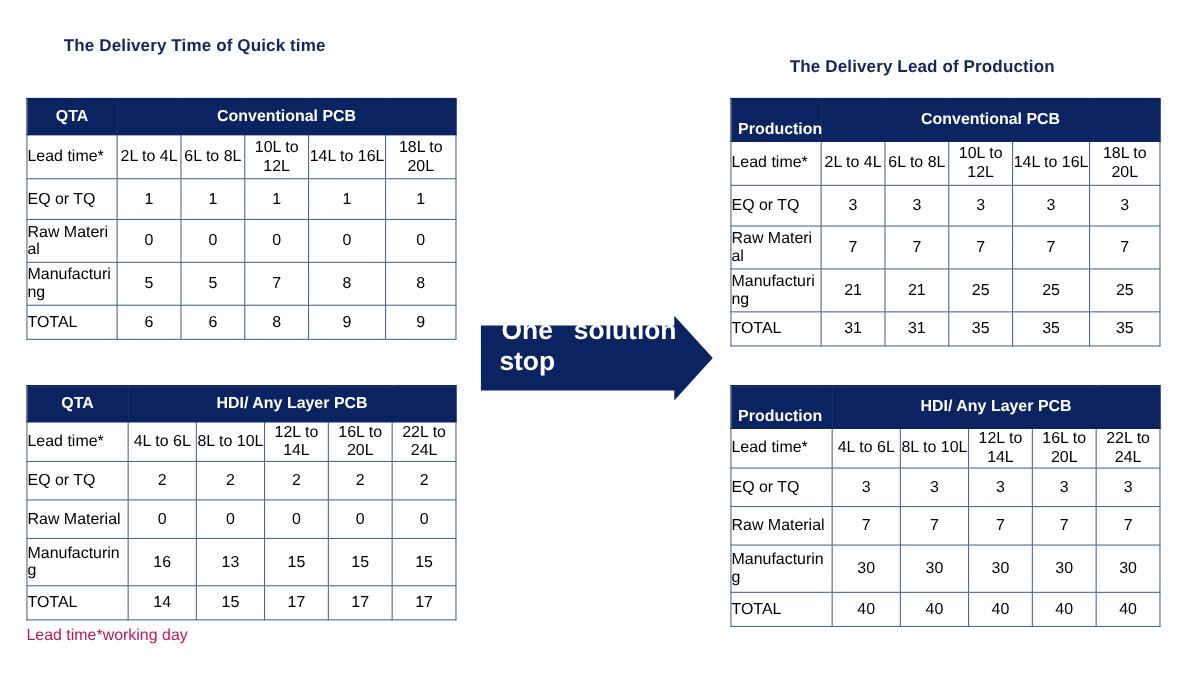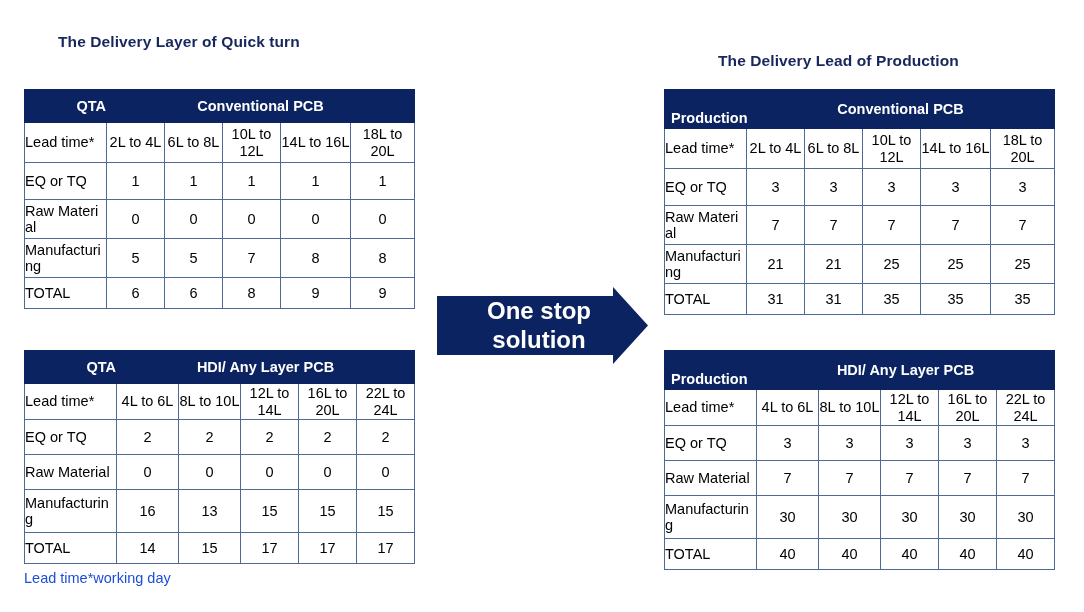--- a/index.html
+++ b/index.html
@@ -48,21 +48,21 @@
   }
   
   tr.band > th {
     background: #0b2360;
     border: 1px solid #0b2360;
     color: #ffffff;
     font-weight: bold;
     font-size: 14.5px;
     height: 32px;
   }
-  tr.band > th.band-left-center { text-align: right; margin-top: 25px; }
+  tr.band > th.band-left-center { text-align: center; margin-top: 25px; }
   tr.band > th.band-left-bottom {
     text-align: left;
     vertical-align: bottom;
     padding: 4px 0 2px 6px;
   }
   tr.band > th.band-main { text-align: center; }
 
   td.rowlabel {
     text-align: left;
     padding-left: 4px;
@@ -83,46 +83,44 @@
     height: 77px;
   }
   #arrow-banner svg { display: block; }
   #arrow-label {
     position: absolute;
     left: 437px;
     top: 287px;
     width: 178px;
     height: 77px;
     display: flex;
-    flex-direction: column;
-    align-items: center;
+    align-items: flex-start;
     justify-content: center;
     color: #ffffff;
     font-size: 24px;
     font-weight: bold;
     line-height: 1.18;
     text-align: center;
     pointer-events: none;
-    padding-left: 13px;
   }
   #arrow-label .l2 { display: block; }
 
   
   #footnote {
     left: 24px;
     top: 570px;
     font-size: 14.5px;
-    color: #1d4ed8;
+    color: #be185d;
     white-space: nowrap;
   }
 </style>
 </head>
 <body>
 
-<div class="abs section-title" id="title-quickturn">The Delivery Layer of Quick turn</div>
+<div class="abs section-title" id="title-quickturn">The Delivery Time of Quick time</div>
 
 <div class="abs section-title" id="title-production">The Delivery Lead of Production</div>
 
 <table class="dt" id="tbl-qt-conventional" style="left:24px; top:89px; width:390px;">
   <colgroup>
     <col style="width:82px">
       <col style="width:58px">
       <col style="width:58px">
     <col style="width:58px">
       <col style="width:70px">

